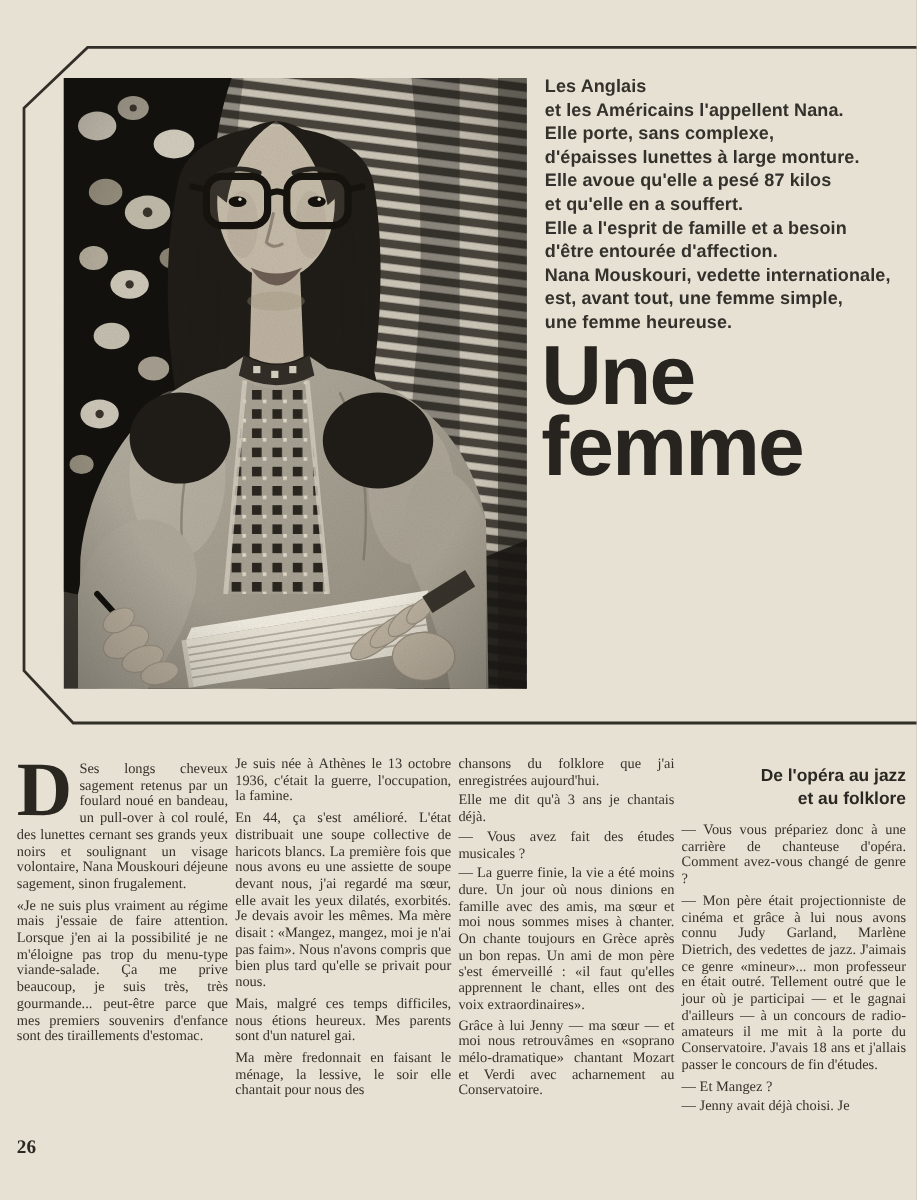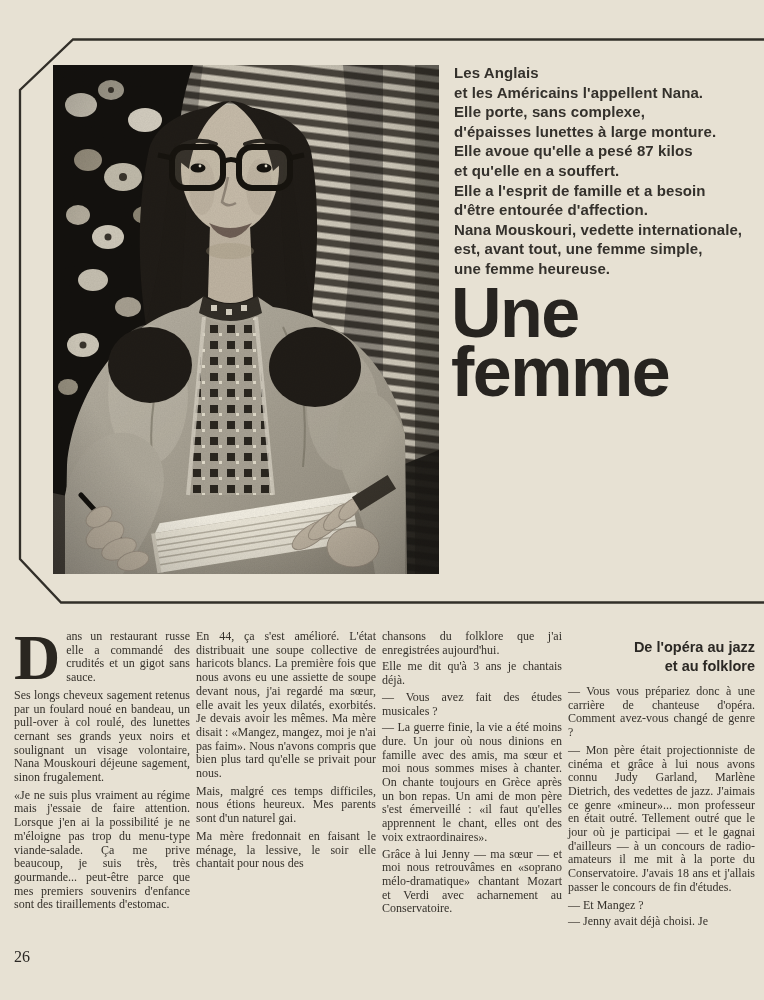--- a/index.html
+++ b/index.html
@@ -42,21 +42,21 @@
     float:left;font-size:64px;line-height:50px;font-weight:bold;
     padding:3px 6px 2px 0;color:#2a2620;font-family:"Liberation Serif",serif;
   }
   .col-heading{
     font-family:"Liberation Sans",sans-serif;font-weight:bold;
     font-size:14.5px;line-height:19px;color:#2b2824;margin:8px 0 9px 0;
     white-space:pre-line;text-align:right;
   }
   .pagenum{
     position:absolute;left:14px;top:948px;
-    font-family:"Liberation Serif",serif;font-weight:normal;font-size:16px;color:#2b2824;
+    font-family:"Liberation Serif",serif;font-weight:bold;font-size:16px;color:#2b2824;
   }
 </style>
 </head>
 <body>
 
 <div class="page">
 
   <svg class="frame" viewBox="0 0 764 1000">
     <path d="M764,39.5 L73,39.5 L20,90 L20,559 L61,602.5 L764,602.5" fill="none" stroke="#322f29" stroke-width="2.3"></path>
   </svg>
@@ -226,25 +226,26 @@
 est, avant tout, une femme simple,
 une femme heureuse.</div>
 
   <div class="title">
     <div class="title-line">Une</div>
     <div class="title-line">femme</div>
   </div>
 
   <div class="cols">
     <div class="col">
-      <p><span class="dropcap">D</span><span>ans un restaurant russe elle a commandé des crudités et un gigot sans sauce.</span></p>
+      <p><span class="dropcap">D</span></p>
       <p>Ses longs cheveux sagement retenus par un foulard noué en bandeau, un pull-over à col roulé, des lunettes cernant ses grands yeux noirs et soulignant un visage volontaire, Nana Mouskouri déjeune sagement, sinon frugalement.</p>
       <p>«Je ne suis plus vraiment au régime mais j'essaie de faire attention. Lorsque j'en ai la possibilité je ne m'éloigne pas trop du menu-type viande-salade. Ça me prive beaucoup, je suis très, très gourmande... peut-être parce que mes premiers souvenirs d'enfance sont des tiraillements d'estomac.</p>
     </div>
     <div class="col">
+      <p>Je suis née à Athènes le 13 octobre 1936, c'était la guerre, l'occupation, la famine.</p>
       <p>En 44, ça s'est amélioré. L'état distribuait une soupe collective de haricots blancs. La première fois que nous avons eu une assiette de soupe devant nous, j'ai regardé ma sœur, elle avait les yeux dilatés, exorbités. Je devais avoir les mêmes. Ma mère disait : «Mangez, mangez, moi je n'ai pas faim». Nous n'avons compris que bien plus tard qu'elle se privait pour nous.</p>
       <p>Mais, malgré ces temps difficiles, nous étions heureux. Mes parents sont d'un naturel gai.</p>
       <p>Ma mère fredonnait en faisant le ménage, la lessive, le soir elle chantait pour nous des</p>
     </div>
     <div class="col">
       <p class="cont">chansons du folklore que j'ai enregistrées aujourd'hui.</p>
       <p class="cont">Elle me dit qu'à 3 ans je chantais déjà.</p>
       <p class="cont">— Vous avez fait des études musicales ?</p>
       <p class="cont">— La guerre finie, la vie a été moins dure. Un jour où nous dinions en famille avec des amis, ma sœur et moi nous sommes mises à chanter. On chante toujours en Grèce après un bon repas. Un ami de mon père s'est émerveillé : «il faut qu'elles apprennent le chant, elles ont des voix extraordinaires».</p>
       <p>Grâce à lui Jenny — ma sœur — et moi nous retrouvâmes en «soprano mélo-dramatique» chantant Mozart et Verdi avec acharnement au Conservatoire.</p>

